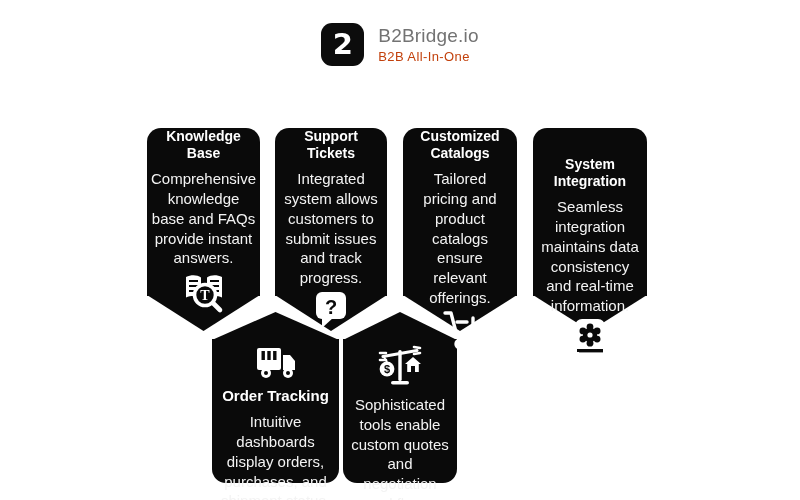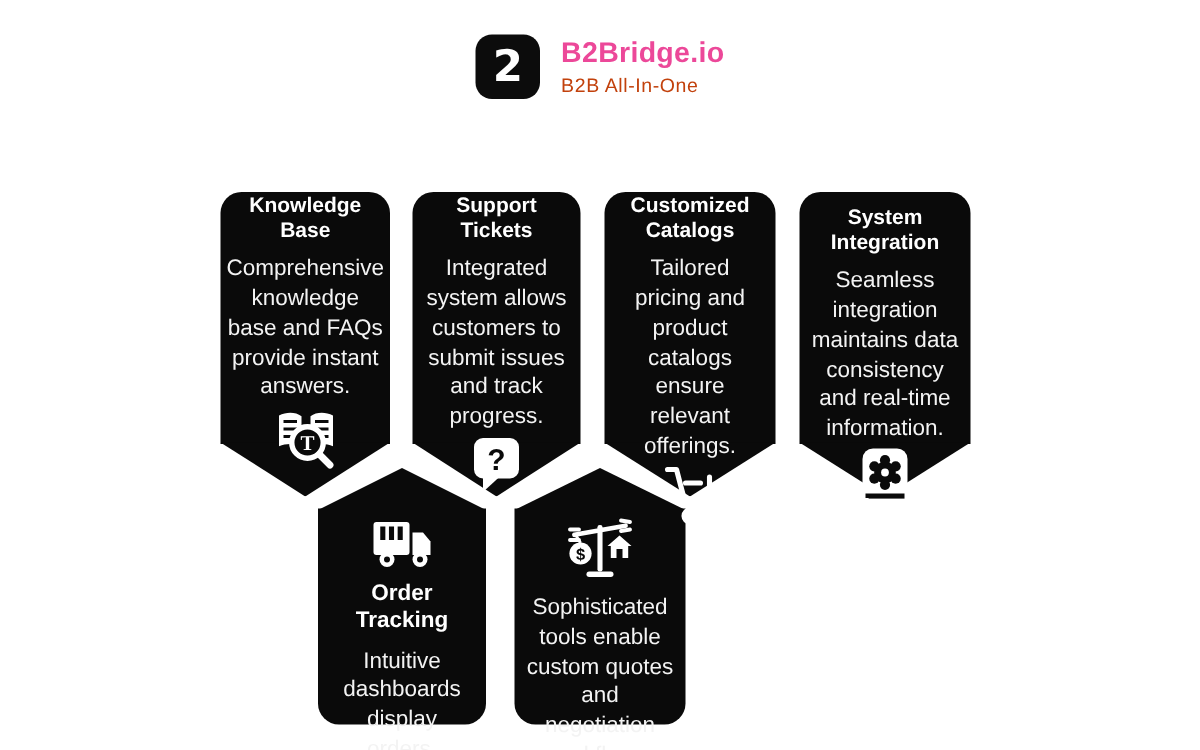--- a/index.html
+++ b/index.html
@@ -11,21 +11,21 @@
   }
 
   
   .brand { position:absolute; top:23px; left:0; right:0;
            display:flex; justify-content:center; align-items:center; gap:14px; }
   .logo-box { width:43px; height:43px; background:#0c0c0c; border-radius:11px;
               display:flex; align-items:center; justify-content:center; }
   .logo-glyph { color:#ffffff; font-size:29px; font-weight:800;
                 font-family:"DejaVu Sans",sans-serif; transform:translateY(-1px); }
   .brand-text { display:flex; flex-direction:column; gap:2px; }
-  .brand-name { font-size:19px; font-weight:700; color:#ec4899; letter-spacing:.2px; }
+  .brand-name { font-size:19px; font-weight:400; color:#737373; letter-spacing:.2px; }
   .brand-tagline { font-size:13px; font-weight:400; color:#c2410c; letter-spacing:.4px; }
 
   
   .heading { position:absolute; top:85px; left:0; width:100%;
              text-align:center; font-size:23px; font-weight:800;
              color:#0d0d0d; letter-spacing:.2px; }
 
   
   .card { position:absolute; color:#ffffff; text-align:center; }
   .shape { position:absolute; background:#0a0a0a; }
@@ -38,36 +38,36 @@
 
   
   .card-top { top:128px; height:203px; }
   .card-top .shape-body  { left:0; right:0; top:0; height:168px; border-radius:14px 14px 0 0; }
   .card-top .shape-point { left:0; right:0; top:167px; height:36px;
                            clip-path:polygon(0 0,100% 0,50% 100%); }
   .card-top .card-content { top:0; height:178px; }
   .card-top .card-title { font-size:14px; }
   .card-top .icon-wrap { margin-top:auto; }
   .pt30 .card-content { }
-  .pt12 .card-content { padding-top:8px; }
+  .pt12 .card-content { padding-top:28px; }
 
   
   .card-bottom { top:312px; height:171px; }
   .card-bottom .shape-roof { left:0; right:0; top:0; height:28px;
                              clip-path:polygon(50% 0,100% 100%,0 100%); }
   .card-bottom .shape-body { left:0; right:0; top:27px; bottom:0; border-radius:0 0 14px 14px; }
   .card-bottom .card-content { top:30px; bottom:0; padding-top:2px; }
   .card-bottom .card-title { font-size:15px; margin-top:5px; }
 
   
   .c1 { left:147px; width:113px; }
   .c2 { left:275px; width:112px; }
   .c3 { left:403px; width:114px; }
   .c4 { left:533px; width:114px; }
-  .c5 { left:212px; width:112px; }
+  .c5 { left:212px; width:127px; }
   .c6 { left:343px; width:114px; }
   .c7 { left:473px; width:114px; }
 </style>
 </head>
 <body>
 
 <div id="canvas">
 
   <div class="brand">
     <div class="logo-box">

